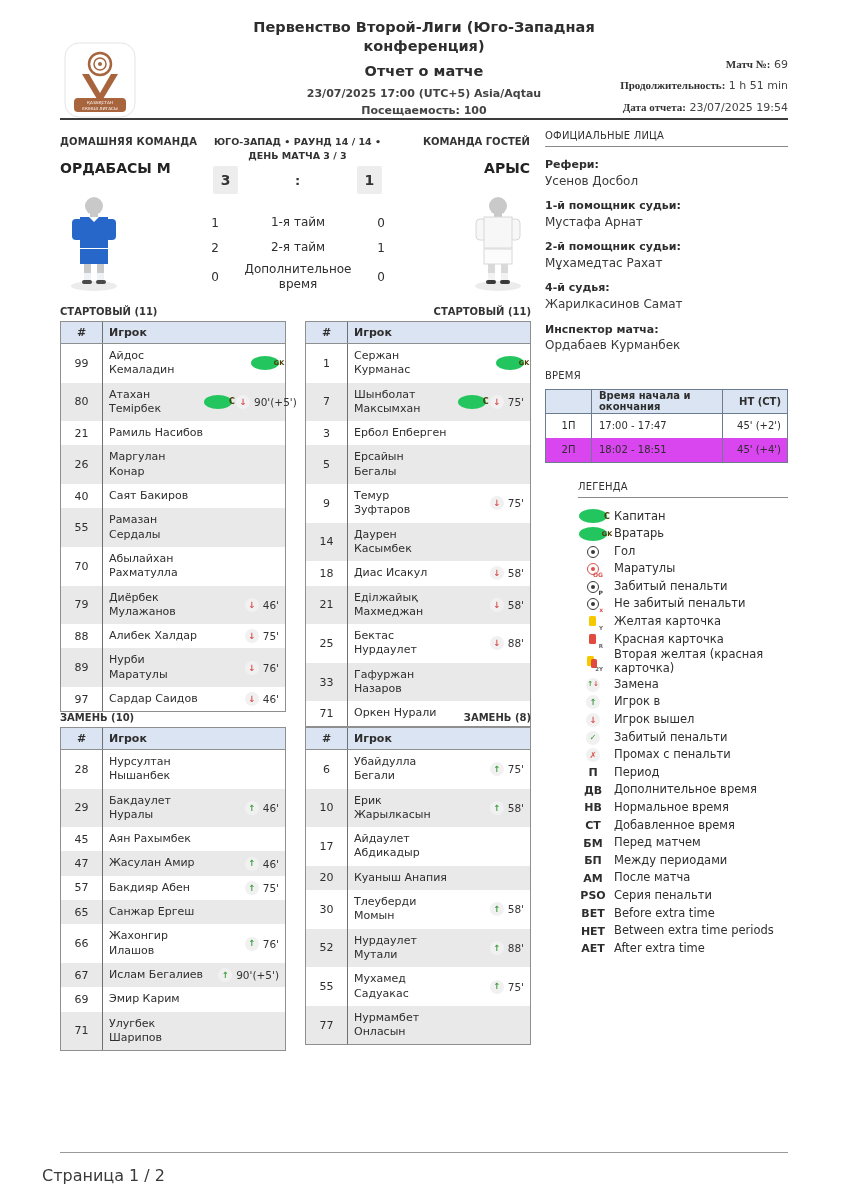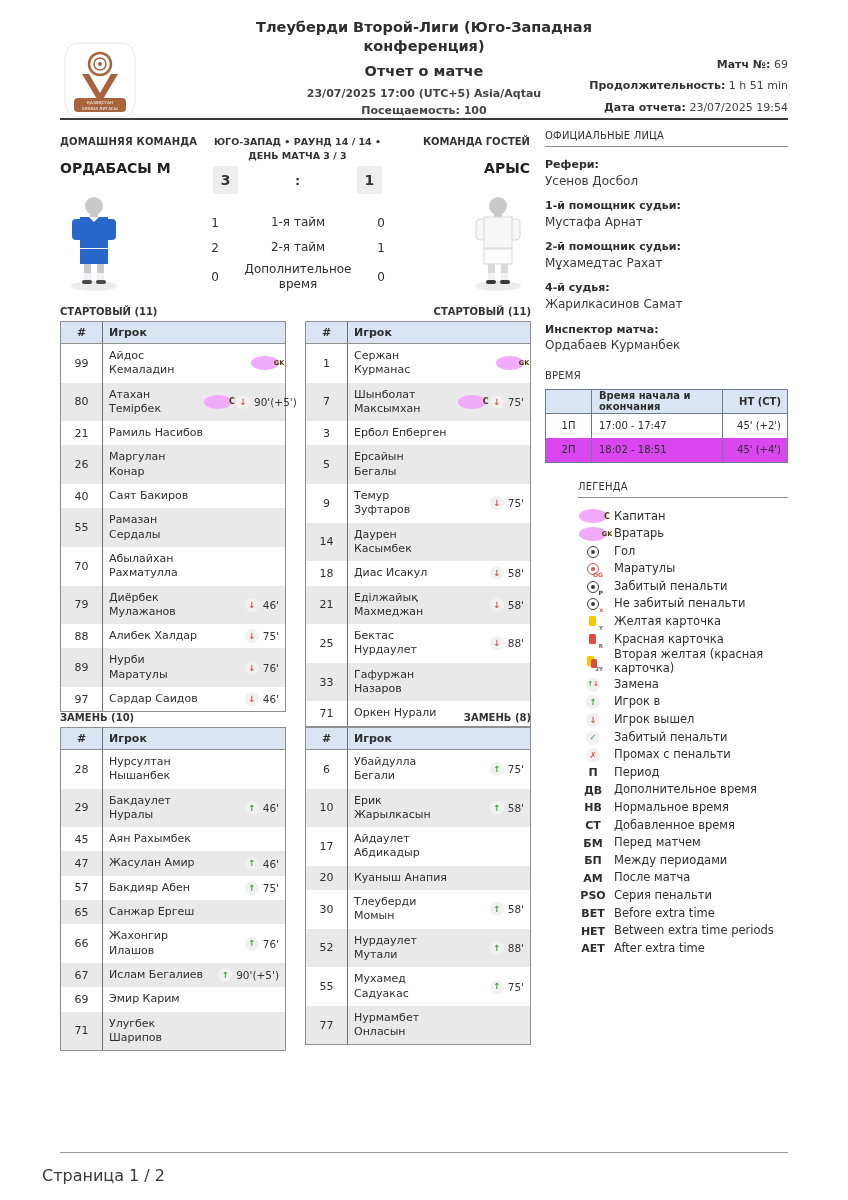--- a/index.html
+++ b/index.html
@@ -7,21 +7,21 @@
   .page { position:relative; width:848px; height:1200px; background:#ffffff; overflow:hidden; }
 
   
   .logo { position:absolute; left:64px; top:42px; width:72px; height:76px; }
   .hdr-center { position:absolute; left:224px; top:18px; width:400px; text-align:center; }
   .hdr-title { font-size:14.5px; font-weight:bold; color:#2e2e2e; line-height:1.3; }
   .hdr-subtitle { font-size:14.5px; font-weight:bold; color:#2e2e2e; margin-top:7px; }
   .hdr-datetime { font-size:11px; font-weight:bold; color:#444; margin-top:8px; }
   .hdr-attendance { font-size:11px; font-weight:bold; color:#444; margin-top:4px; }
   .hdr-right { position:absolute; right:60px; top:54px; text-align:right; font-size:11px; line-height:1.95; color:#444; }
-  .hdr-right b { color:#333; }
+  .hdr-right b { color:#333;font-family:Liberation Serif, serif; }
   .hdr-rule { position:absolute; left:60px; top:118px; width:728px; border-top:2px solid #3c3c3c; }
 
   
   .m-home-label { position:absolute; left:60px; top:136px; font-size:10px; font-weight:bold; color:#333; letter-spacing:.2px; }
   .m-away-label { position:absolute; left:390px; top:136px; width:140px; text-align:right; font-size:10px; font-weight:bold; color:#333; }
   .m-stage { position:absolute; left:200px; top:135px; width:195px; text-align:center; font-size:9.5px; font-weight:bold; color:#333; line-height:1.45; }
   .m-home-name { position:absolute; left:60px; top:160px; font-size:14px; font-weight:bold; color:#222; }
   .m-away-name { position:absolute; left:390px; top:160px; width:140px; text-align:right; font-size:14px; font-weight:bold; color:#222; }
   .score-row { position:absolute; left:205px; top:166px; width:185px; display:flex; align-items:center; justify-content:space-between; padding:0 8px; }
   .score-box { width:25px; height:28px; background:#ededed; border-radius:2px; display:flex; align-items:center; justify-content:center; font-size:14px; font-weight:bold; color:#333; }
@@ -50,21 +50,21 @@
   .t-c2 { flex:1; display:flex; align-items:center; padding:0 7px; border-right:1px solid #6b7b90; }
   .t-c3 { width:64px; display:flex; align-items:center; justify-content:flex-end; padding:0 6px; }
   .legend-sec { margin-top:18px;margin-left:33px; }
   .legend-items { margin-top:9px; }
   .legend-item { display:flex; align-items:center; min-height:17.6px; font-size:11.5px; color:#2e2e2e; }
   .licon { width:30px; display:flex; justify-content:center; align-items:center; flex:none; }
   .labbr { font-weight:bold; font-size:11px; color:#2e2e2e; }
   .llabel { padding-left:6px; line-height:1.2; }
 
   
-  .bdg { display:inline-flex; align-items:center; justify-content:center; width:14px; height:14px; border-radius:50%; background:#f0abfc; color:#4a3d00; font-weight:bold; font-size:8px; flex:none;padding-left:28px; }
+  .bdg { display:inline-flex; align-items:center; justify-content:center; width:14px; height:14px; border-radius:50%; background:#22c55e; color:#4a3d00; font-weight:bold; font-size:8px; flex:none;padding-left:28px; }
   .bdg.gk { font-size:6.5px; }
   .ball { position:relative; display:inline-flex; width:12px; height:12px; border:1.4px solid #3a3a3a; border-radius:50%; align-items:center; justify-content:center; flex:none; }
   .ball .bcore { width:4px; height:4px; background:#3a3a3a; border-radius:50%; }
   .ball.og { border-color:#d9534f; } .ball.og .bcore { background:#d9534f; }
   .bsub { position:absolute; right:-5px; bottom:-4px; font-size:6px; font-style:normal; font-weight:bold; color:#3a3a3a; background:transparent; }
   .bsub.red, .ball.og .bsub { color:#d9534f; }
   .cardw { position:relative; display:inline-block; width:14px; height:13px; flex:none; }
   .card { position:absolute; width:7px; height:10px; border-radius:1.5px; }
   .card.y { background:#f6c800; left:3px; top:1px; }
   .card.r { background:#e04a3f; left:3px; top:1px; }
@@ -106,21 +106,21 @@
     <circle cx="36" cy="22" r="11" fill="none" stroke="#a8643c" stroke-width="2.5"></circle>
     <circle cx="36" cy="22" r="6" fill="none" stroke="#a8643c" stroke-width="1.5"></circle>
     <circle cx="36" cy="22" r="2" fill="#a8643c"></circle>
     <path d="M18 32 L36 62 L54 32 L47 32 L36 51 L25 32 Z" fill="#a8643c"></path>
     <rect x="10" y="56" width="52" height="14" rx="4" fill="#a8643c"></rect>
     <text x="36" y="62" text-anchor="middle" font-size="4.2" fill="#ffffff" font-family="DejaVu Sans, sans-serif">ҚАЗАҚСТАН</text>
     <text x="36" y="67.5" text-anchor="middle" font-size="4.2" fill="#ffffff" font-family="DejaVu Sans, sans-serif">ЕКІНШІ ЛИГАСЫ</text>
   </svg>
 
   <div class="hdr-center">
-    <div class="hdr-title">Тлеуберди Второй-Лиги (Юго-Западная конференция)</div>
+    <div class="hdr-title">Первенство Второй-Лиги (Юго-Западная конференция)</div>
     <div class="hdr-subtitle">Отчет о матче</div>
     <div class="hdr-datetime">23/07/2025 17:00 (UTC+5) Asia/Aqtau</div>
     <div class="hdr-attendance">Посещаемость: 100</div>
   </div>
 
   <div class="hdr-right">
     <div><b>Матч №:</b><span> 69</span></div>
     <div><b>Продолжительность:</b><span> 1 h 51 min</span></div>
     <div><b>Дата отчета:</b><span> 23/07/2025 19:54</span></div>
   </div>

